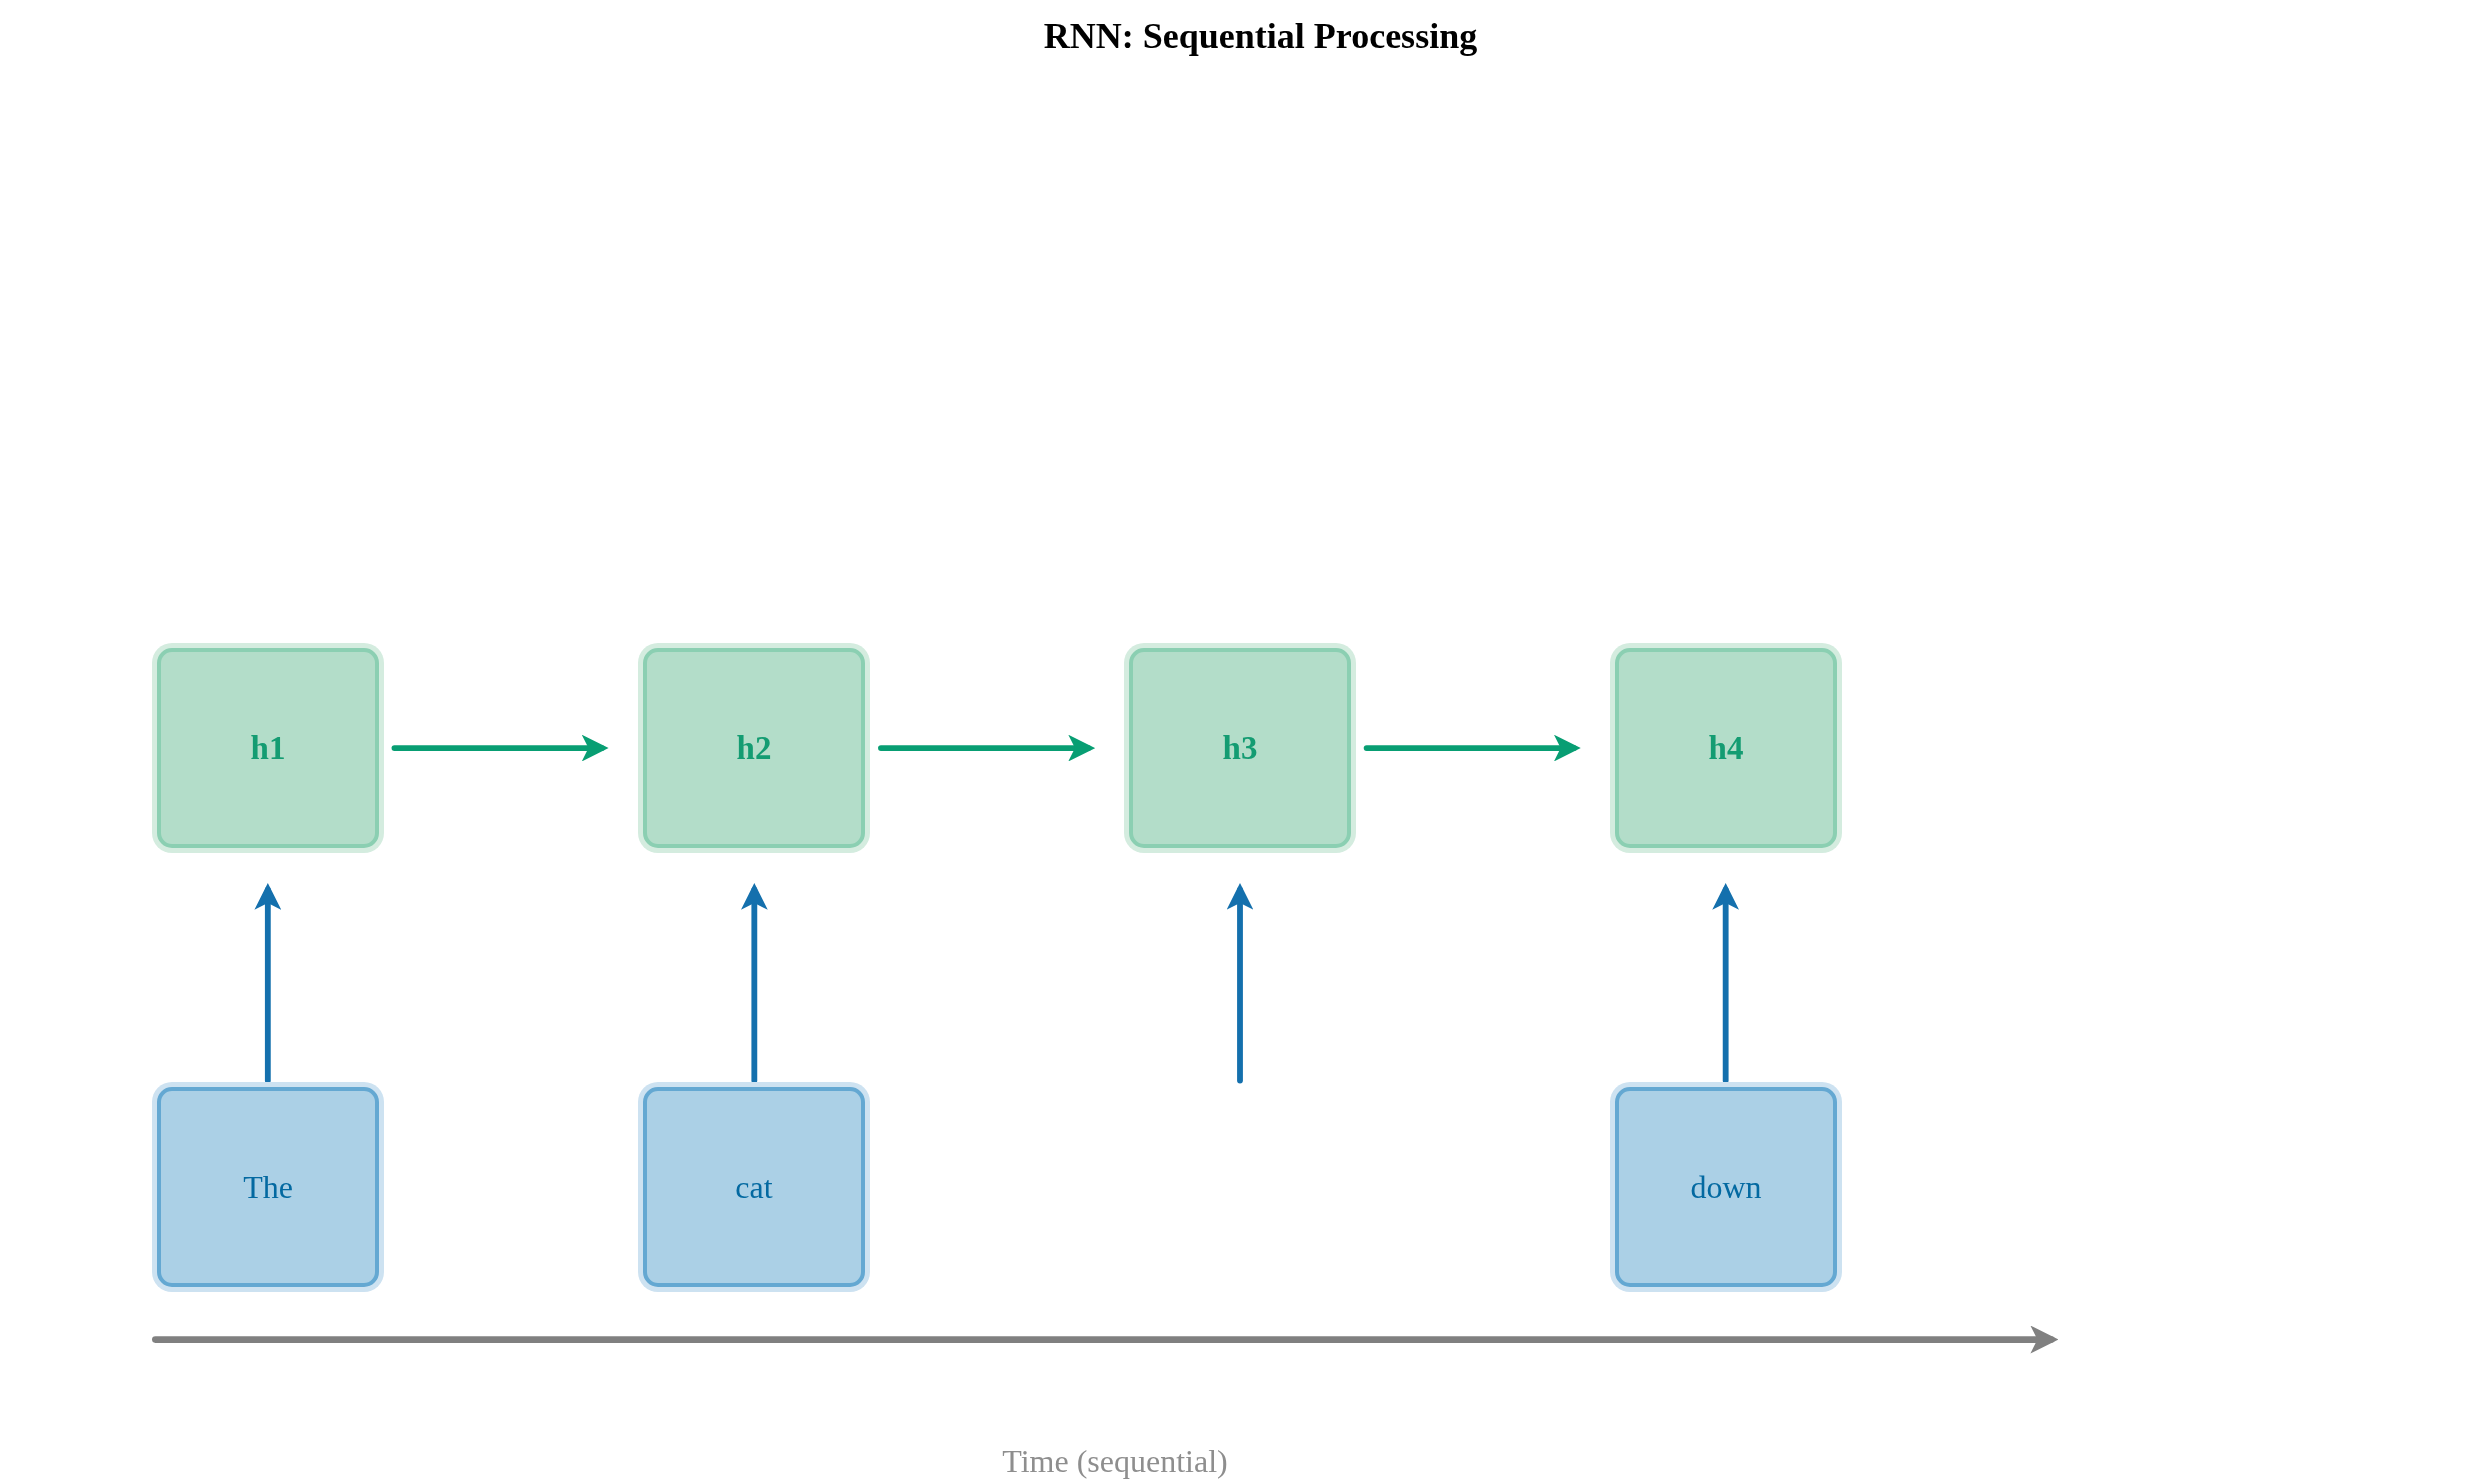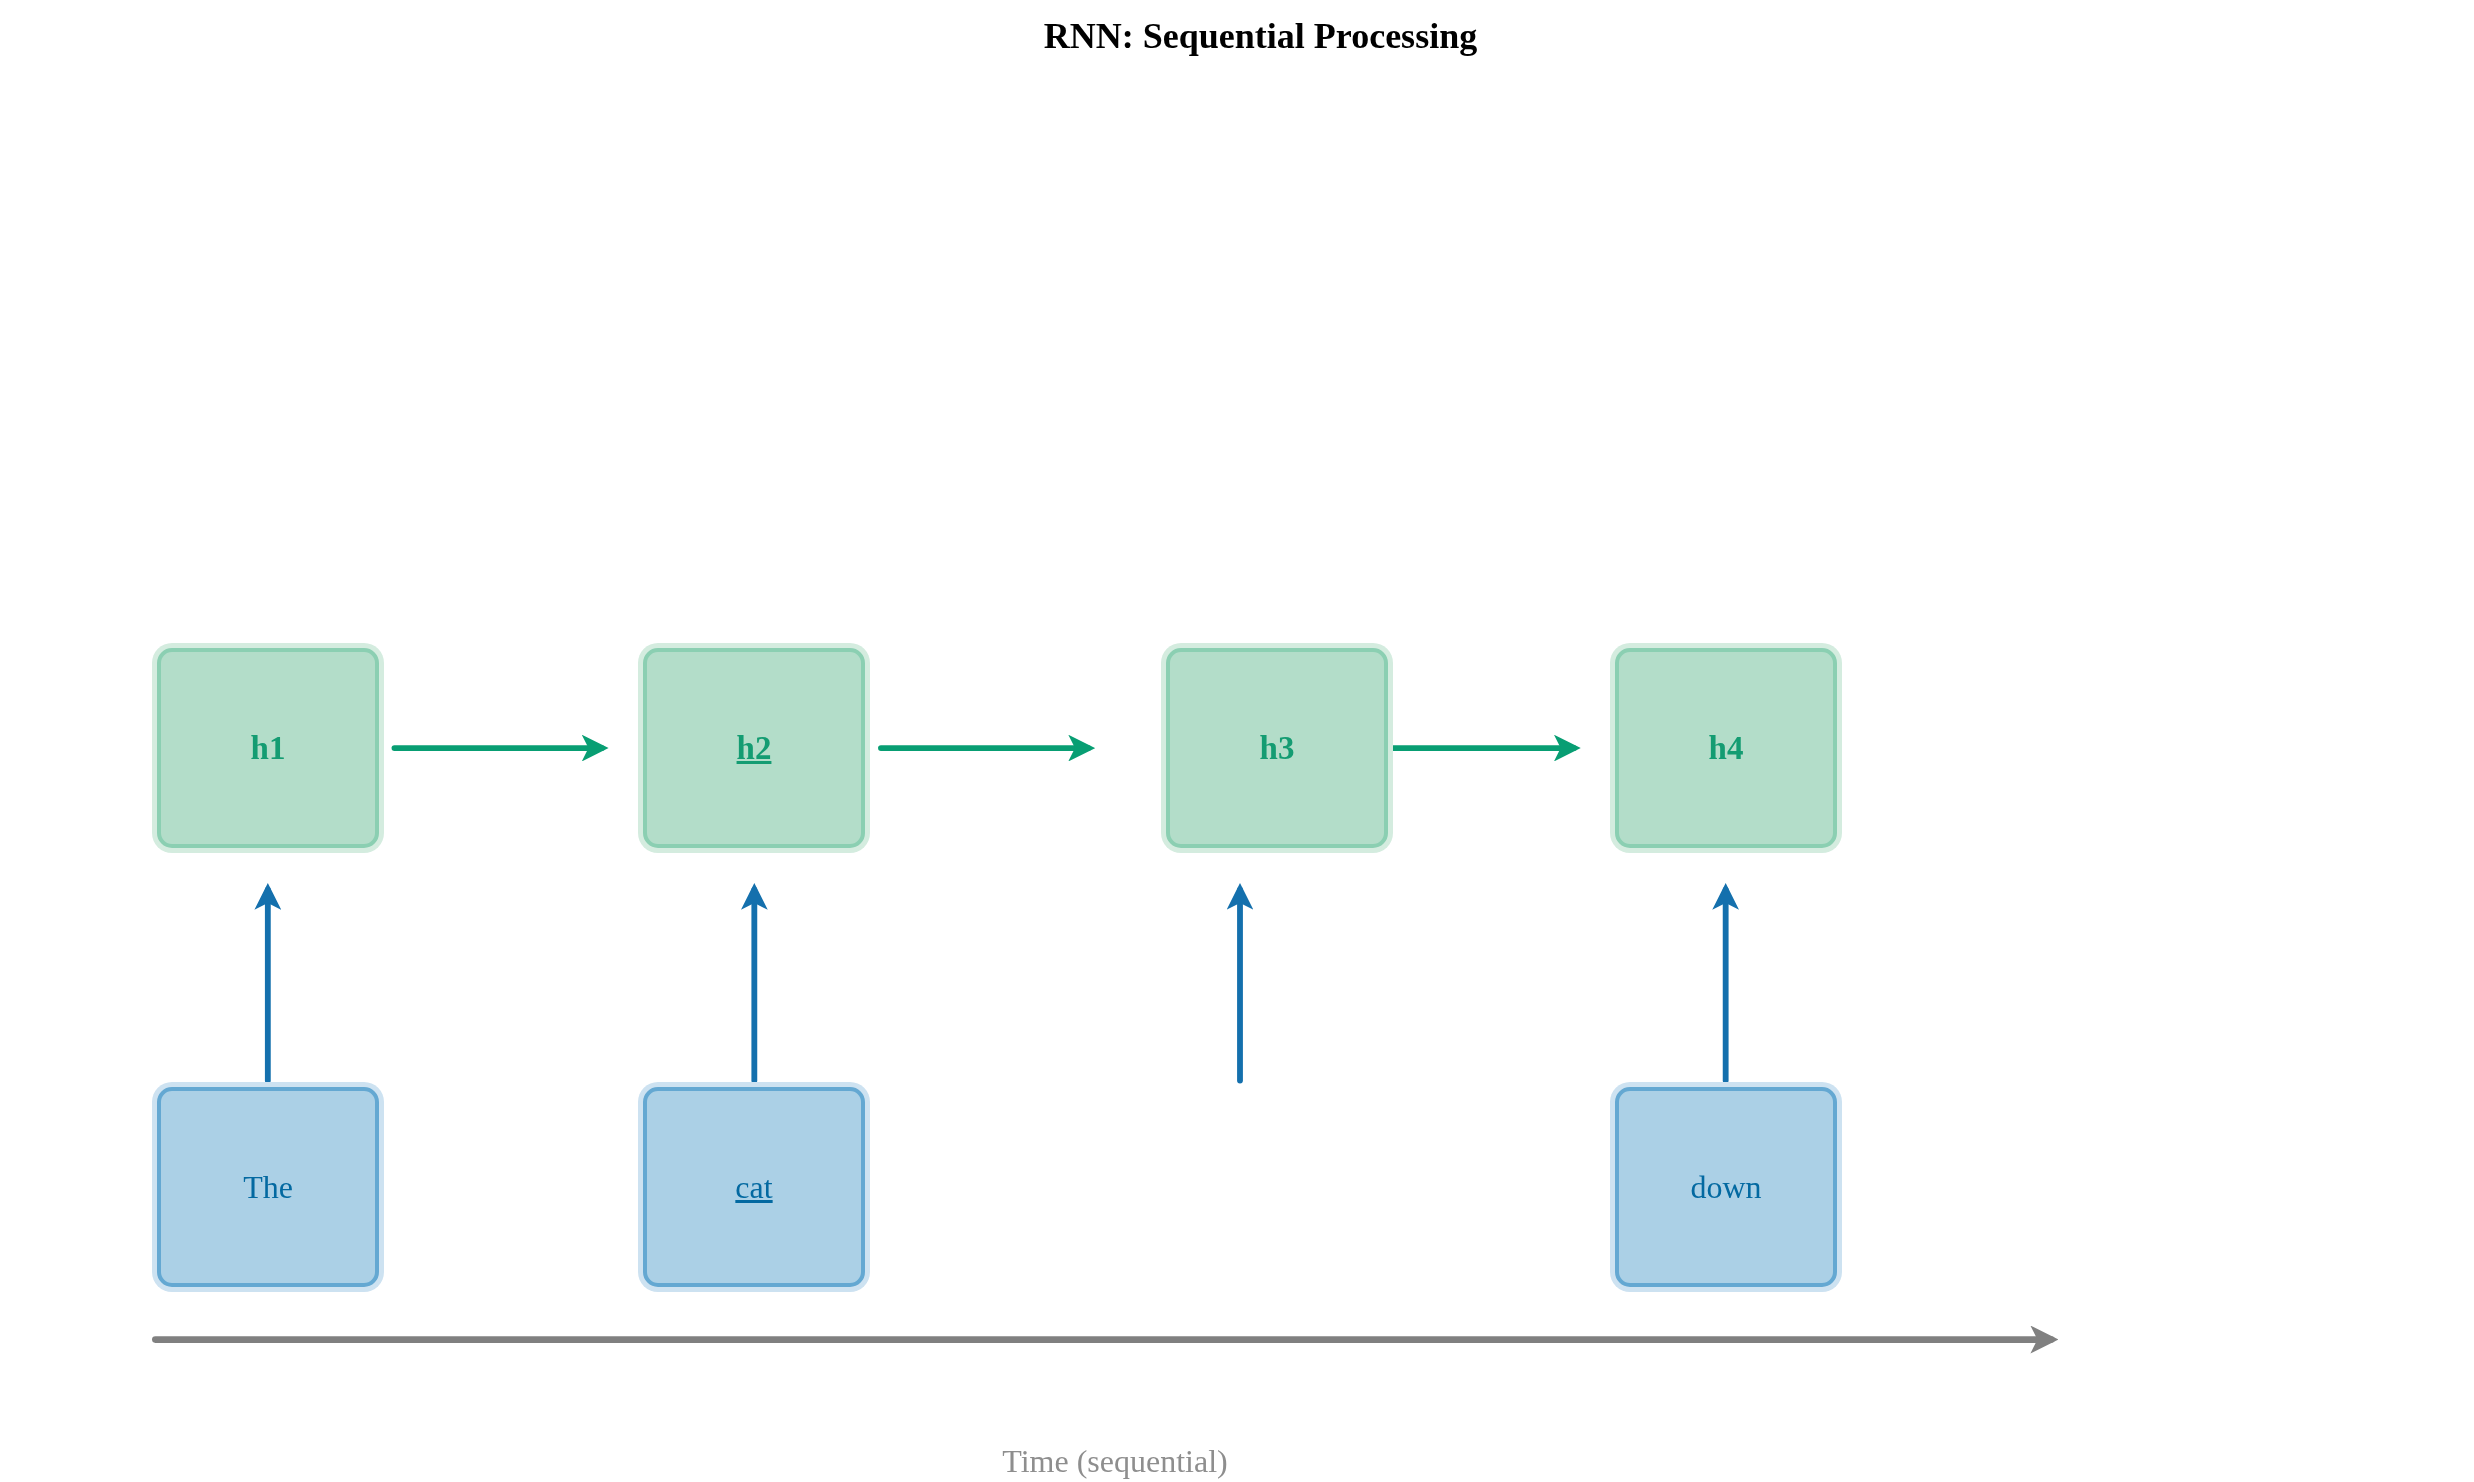--- a/index.html
+++ b/index.html
@@ -49,22 +49,22 @@
   .input-node {
     top: 1087px;
     background: #abd0e6;
     border: 4.2px solid #64a8d2;
     box-shadow: 0 0 0 5px #cde2f1;
     color: #0369a1;
     font-size: 32px;
     font-weight: normal;
   }
   .node-1 { left: 157px; }
-  .node-2 { left: 643px; text-decoration: underline; }
-  .node-3 { left: 1166px; justify-content: center; }
+  .node-2 { left: 643px; }
+  .node-3 { left: 1129px; justify-content: center; }
   .node-4 { left: 1615px; }
   .arrow-layer {
     position: absolute;
     left: 0;
     top: 0;
     width: 2475px;
     height: 1482px;
     pointer-events: none;
   }
   .time-axis-label {

